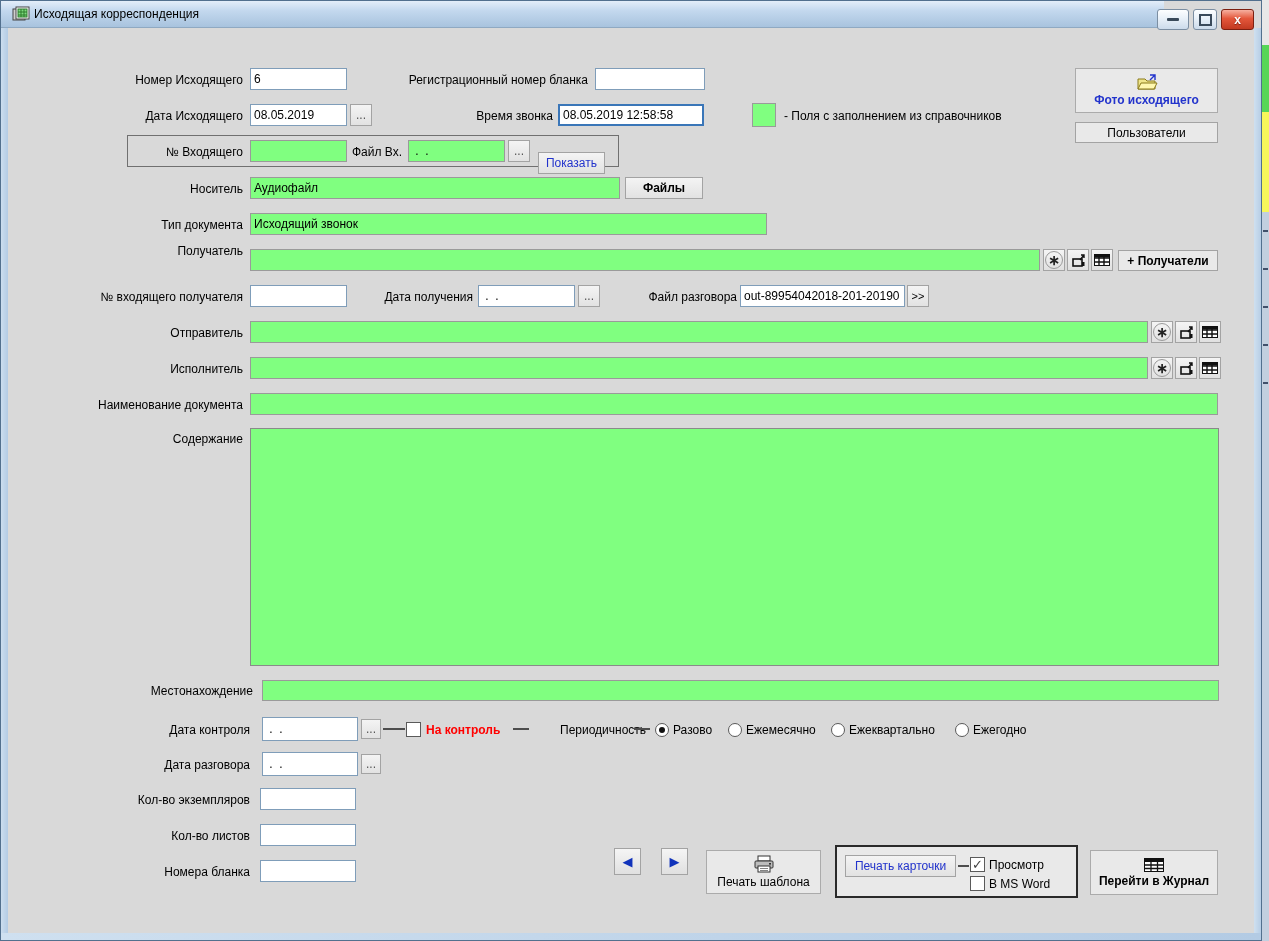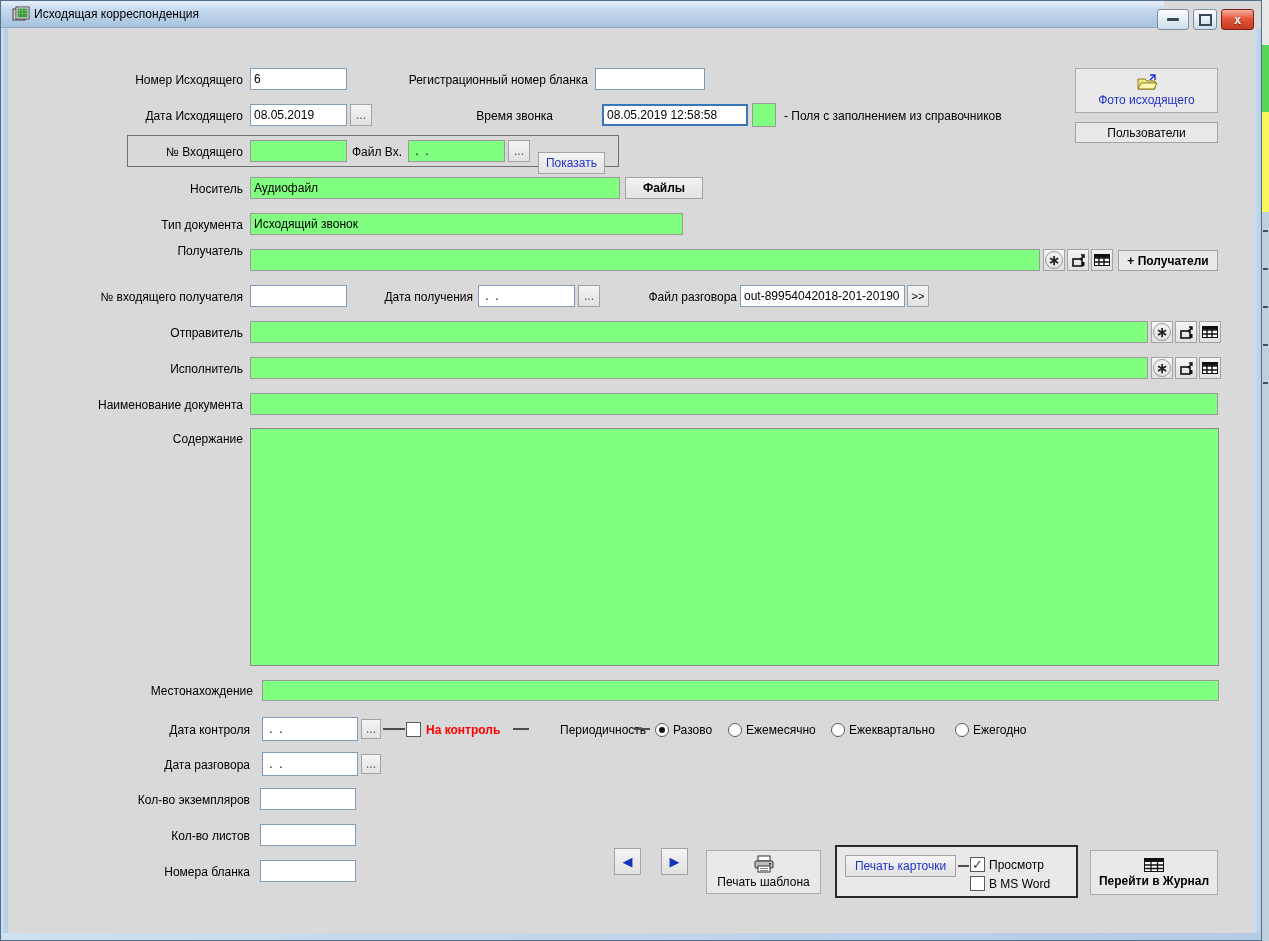--- a/index.html
+++ b/index.html
@@ -102,49 +102,49 @@
 
   <div class="lbl" style="left:43px;top:73px;width:200px;">Номер Исходящего</div>
   <input class="fld" style="left: 250px; top: 68px; width: 97px; height: 22px;" value="6">
   <div class="lbl" style="left:388px;top:73px;width:200px;">Регистрационный номер бланка</div>
   <input class="fld" style="left: 595px; top: 68px; width: 110px; height: 22px;" value="">
 
   <div class="lbl" style="left:43px;top:109px;width:200px;">Дата Исходящего</div>
   <input class="fld" style="left: 250px; top: 104px; width: 97px; height: 22px;" value="08.05.2019">
   <div class="btn" style="left:350px;top:104px;width:22px;height:22px;color:#555;">...</div>
   <div class="lbl" style="left:403px;top:109px;width:150px;">Время звонка</div>
-  <input class="fld focus" style="left: 558px; top: 104px; width: 146px; height: 22px; margin-left: 44px;" value="08.05.2019 12:58:58">
+  <input class="fld focus" style="left: 558px; top: 104px; width: 146px; height: 22px;" value="08.05.2019 12:58:58">
 
   <div class="swatch" style="left:752px;top:103px;"></div>
   <div class="lbl-left" style="left:784px;top:109px;">-  Поля с заполнением из справочников</div>
 
   <div class="bigbtn" style="left:1075px;top:68px;width:143px;height:45px;">
     <svg width="22" height="17" viewBox="0 0 22 17">
       <path d="M2 5 h7 l2 2 h8 v8 h-17 z" fill="#f0e68c" stroke="#8a7a1a"></path>
       <path d="M2 15 l3 -6 h16 l-3 6 z" fill="#fff8b0" stroke="#8a7a1a"></path>
       <path d="M14 6 l5 -5 m0 5 v-5 h-5" stroke="#2233cc" stroke-width="1.4" fill="none"></path>
     </svg>
-    <span style="color:#2233cc;">Фото исходящего</span>
+    <span style="color:#2233cc;font-weight:bold;">Фото исходящего</span>
   </div>
   <div class="btn flat" style="left:1075px;top:122px;width:143px;height:21px;">Пользователи</div>
 
   <div class="groupbox" style="left:127px;top:135px;width:492px;height:32px;"></div>
   <div class="lbl" style="left:93px;top:145px;width:150px;">№ Входящего</div>
   <input class="fld green" style="left: 250px; top: 140px; width: 97px; height: 22px;" value="">
   <div class="lbl" style="left:352px;top:145px;width:48px;">Файл Вх.</div>
   <input class="fld green" style="left: 408px; top: 140px; width: 97px; height: 22px;" value=" .  .">
   <div class="btn" style="left:508px;top:140px;width:22px;height:22px;color:#555;">...</div>
   <div class="btn blue" style="left:538px;top:152px;width:67px;height:22px;">Показать</div>
 
   <div class="lbl" style="left:43px;top:182px;width:200px;">Носитель</div>
   <input class="fld green" style="left: 250px; top: 177px; width: 370px; height: 22px;" value="Аудиофайл">
   <div class="btn bold" style="left:625px;top:177px;width:78px;height:22px;">Файлы</div>
 
   <div class="lbl" style="left:43px;top:218px;width:200px;">Тип документа</div>
-  <input class="fld green" style="left: 250px; top: 213px; width: 433px; height: 22px;" value="Исходящий звонок">
+  <input class="fld green" style="left: 250px; top: 213px; width: 517px; height: 22px;" value="Исходящий звонок">
 
   <div class="lbl" style="left:43px;top:244px;width:200px;">Получатель</div>
   <input class="fld green" style="left: 250px; top: 249px; width: 790px; height: 22px;" value="">
   <div class="iconbtn" style="left:1043px;top:249px;">
     <span class="ast-circle">∗</span>
   </div>
   <div class="iconbtn" style="left:1067px;top:249px;">
     <svg width="15" height="15" viewBox="0 0 15 15">
       <rect x="2" y="6" width="9" height="7" fill="none" stroke="#111" stroke-width="1.6"></rect>
       <path d="M9 7 l4 -5 m0 3 v-3 h-3" stroke="#111" stroke-width="1.4" fill="none"></path>

